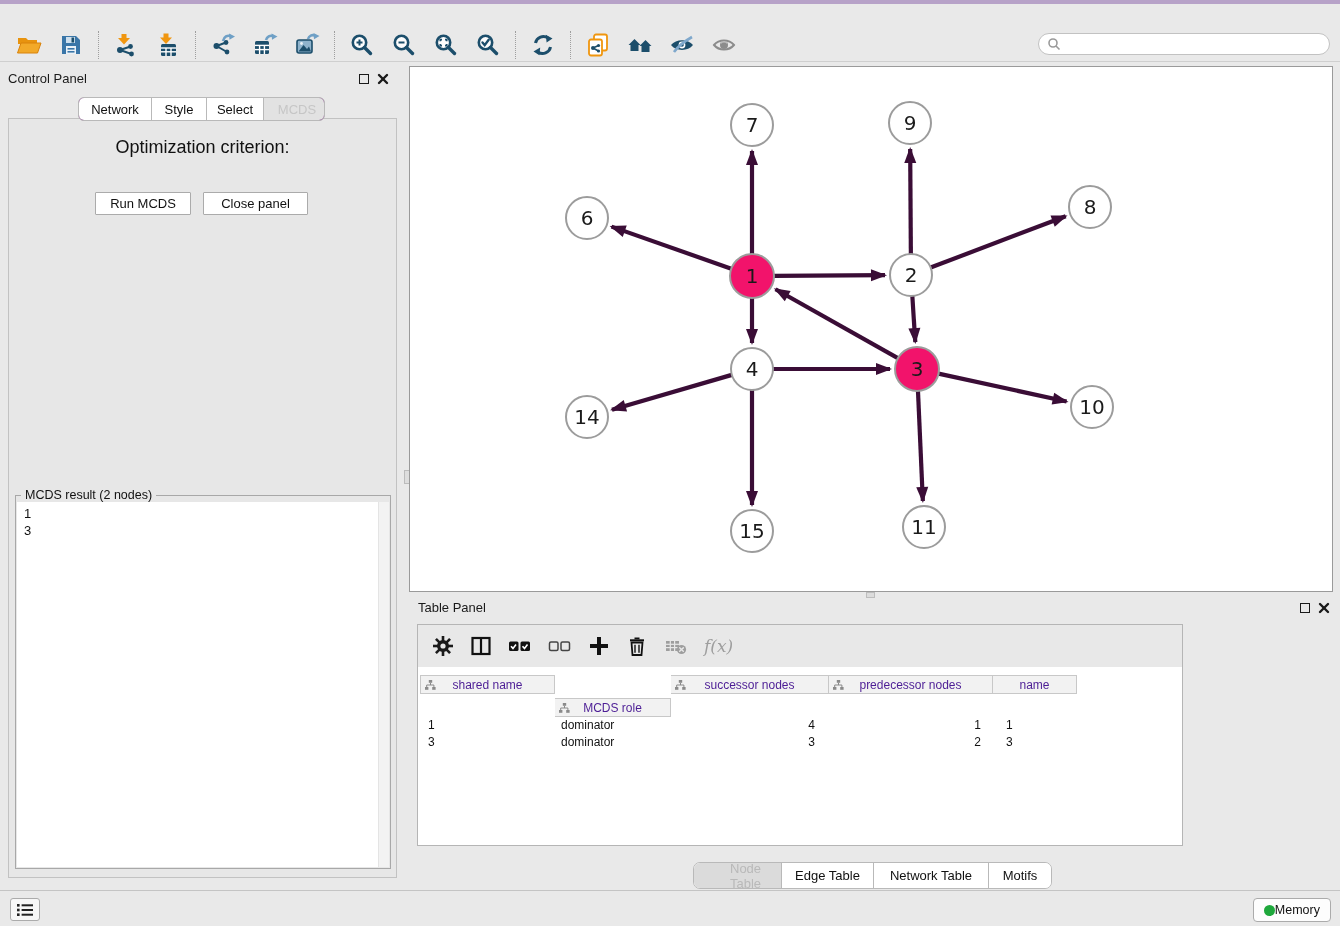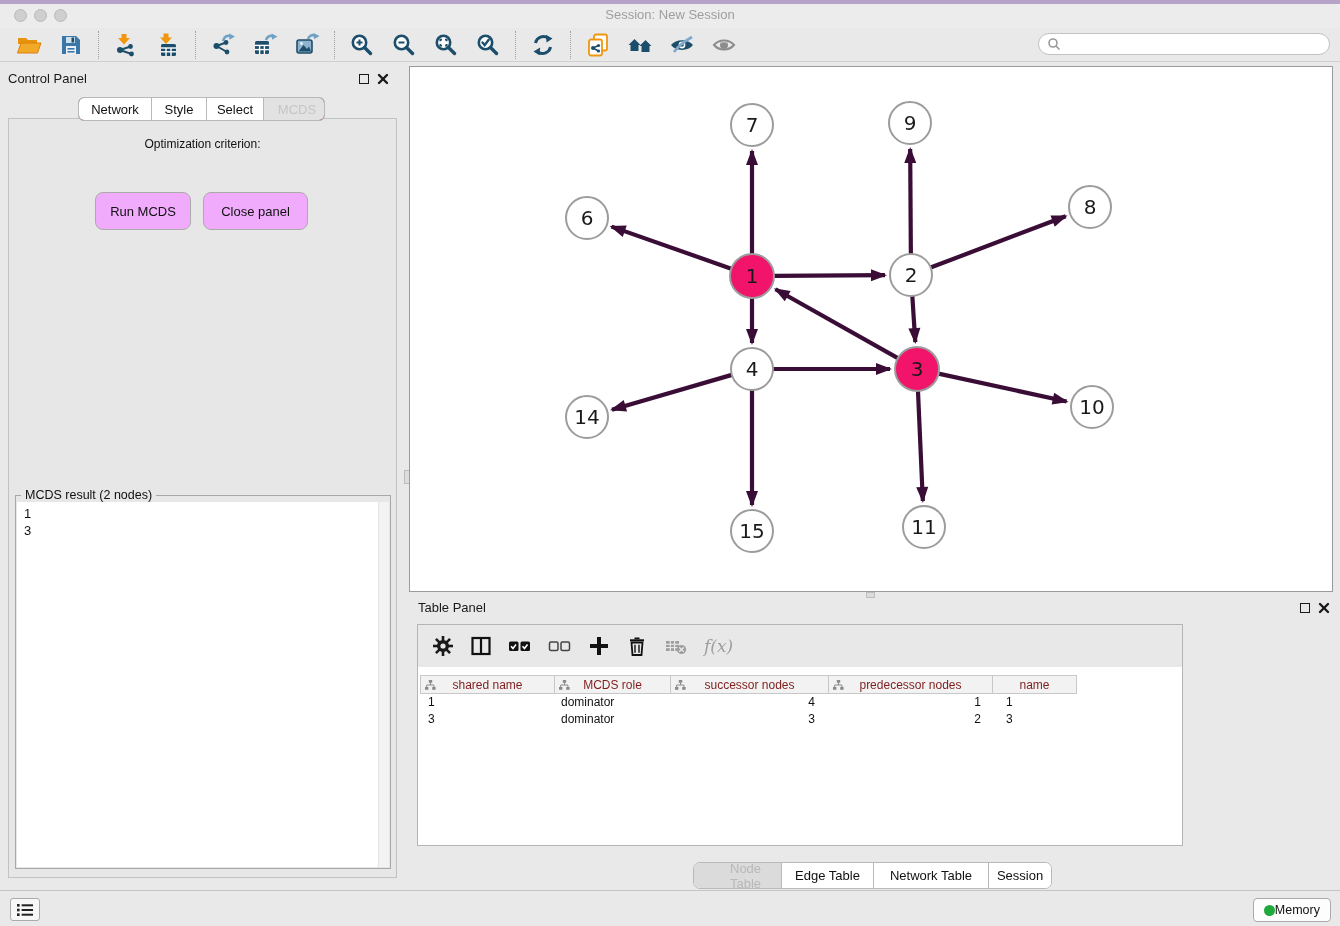--- a/index.html
+++ b/index.html
@@ -25,24 +25,24 @@
   .cpanel{position:absolute;left:0;top:66px;width:405px;height:824px;background:#E9E9E9;}
   .panel-head{position:relative;height:26px;}
   .panel-head .ptitle{position:absolute;left:8px;top:5px;font-size:13px;color:#1A1A1A;}
   .float-ico{position:absolute;width:10px;height:10px;border:1.6px solid #1A1A1A;box-sizing:border-box;top:8px;}
   .close-ico{position:absolute;top:7px;width:12px;height:12px;}
   .cp-tabs{position:absolute;left:78px;top:31px;display:flex;height:22px;border:1px solid #B9B9B9;border-radius:6px;overflow:hidden;background:#701a75;z-index:2;}
   .cp-tab{font-size:13px;color:#111;display:flex;align-items:center;justify-content:center;border-right:1px solid #B9B9B9;background:#fff;box-sizing:border-box;}
   .cp-tab:last-child{border-right:none;}
   .cp-tab.sel{background:#E2E2E2;color:#C6C6C6;padding-left:6px;}
   .cp-pane{position:absolute;left:8px;top:52px;width:389px;height:760px;background:#E7E7E7;border:1px solid #C2C2C2;box-sizing:border-box;}
-  .opt-label{position:absolute;left:0;right:0;top:18px;text-align:center;font-size:12px;color:#111;}
+  .opt-label{position:absolute;left:0;right:0;top:18px;text-align:center;font-size:18px;color:#111;}
   .dropdown{position:absolute;left:36px;top:40px;width:311px;height:23px;background:#fff;border:1px solid #ABABAB;border-radius:5px;box-sizing:border-box;display:flex;align-items:center;padding-left:10px;font-size:13px;color:#111;}
   .dropdown .chev{position:absolute;right:6px;top:3px;}
-  .cp-btn{position:absolute;top:73px;height:38px;background:#f0abfc;border:1px solid #ABABAB;border-radius:8px;box-sizing:border-box;font-size:13px;color:#111;display:flex;align-items:center;justify-content:center;}
+  .cp-btn{position:absolute;top:73px;height:23px;background:#ffffff;border:1px solid #ABABAB;border-radius:1px;box-sizing:border-box;font-size:13px;color:#111;display:flex;align-items:center;justify-content:center;}
   .fieldset{position:absolute;left:6px;top:376px;width:376px;height:374px;border:1px solid #A8A8A8;box-sizing:border-box;}
   .fieldset .legend{position:absolute;top:-8px;left:5px;background:#E7E7E7;padding:0 4px;font-size:12.5px;color:#111;}
   .fieldset .resultarea{position:absolute;left:1px;right:1px;top:6px;bottom:1px;background:#fff;}
   .resultarea .lines{padding:3px 0 0 7px;font-size:13px;color:#111;line-height:17px;}
   .resultarea .vscroll{position:absolute;right:0;top:0;bottom:0;width:10px;background:#F3F3F3;border-left:1px solid #E4E4E4;}
 
   
   .vdivider{position:absolute;left:405px;top:66px;width:4px;height:824px;background:#E9E9E9;}
   .vdivider .grip{position:absolute;left:-1px;top:404px;width:6px;height:14px;background:#DDD;border:1px solid #BBB;box-sizing:border-box;}
   .hdivider{position:absolute;left:409px;top:592px;width:931px;height:6px;background:#E9E9E9;}
@@ -55,21 +55,21 @@
   .tl{position:absolute;top:4px;width:13px;height:13px;border-radius:50%;display:flex;align-items:center;justify-content:center;}
   .netcontent{position:relative;width:922px;height:502px;background:#fff;overflow:hidden;}
 
   
   .tpanel{position:absolute;left:409px;top:598px;width:931px;height:292px;background:#E9E9E9;}
   .tp-box{position:absolute;left:8px;top:26px;width:766px;height:222px;background:#fff;border:1px solid #B5B5B5;box-sizing:border-box;}
   .tp-toolbar{height:42px;background:#E8E8E8;display:flex;align-items:center;gap:16px;padding-left:14px;}
   .tp-toolbar .ti{display:flex;align-items:center;justify-content:center;}
   .fx{font-family:"DejaVu Serif",serif;font-style:italic;font-size:17px;color:#9E9E9E;}
   .thead{display:flex;margin-top:8px;margin-left:2px;}
-  .th{position:relative;height:19px;background:#F2F2F2;border:1px solid #C8C8C8;border-left:none;box-sizing:border-box;display:flex;align-items:center;justify-content:center;font-size:12px;color:#7f1d1d;}
+  .th{position:relative;height:19px;background:#F2F2F2;border:1px solid #C8C8C8;border-left:none;box-sizing:border-box;display:flex;align-items:center;justify-content:center;font-size:12px;color:#4c1d95;}
   .th:first-child{border-left:1px solid #C8C8C8;}
   .th .hicon{position:absolute;left:4px;top:4px;}
   .trow{display:flex;margin-left:2px;height:16.5px;align-items:center;}
   .tcell{font-size:12px;color:#111;box-sizing:border-box;white-space:nowrap;overflow:hidden;}
   .c0{width:135px;padding-left:8px;}
   .c1{width:116px;padding-left:6px;}
   .c2{width:158px;text-align:right;padding-right:14px;}
   .c3{width:164px;text-align:right;padding-right:12px;}
   .c4{width:84px;padding-left:13px;}
   .tp-tabs{position:absolute;left:284px;top:264px;display:flex;height:25px;border:1px solid #B9B9B9;border-radius:7px;overflow:hidden;background:#fff;}
@@ -82,28 +82,20 @@
   .sb-left{position:absolute;left:10px;top:7px;width:30px;height:23px;background:#F7F7F7;border:1px solid #ABABAB;border-radius:3px;box-sizing:border-box;display:flex;align-items:center;justify-content:center;}
   .sb-mem{position:absolute;right:9px;top:7px;height:24px;padding:0 10px;background:#FDFDFD;border:1px solid #ABABAB;border-radius:4px;box-sizing:border-box;display:flex;align-items:center;font-size:12.5px;color:#111;}
   .memdot{width:11px;height:11px;border-radius:50%;background:#1FA83C;}
 </style>
 </head>
 <body>
 
 <div class="app">
 
   <div class="deskstrip"></div>
-  <div class="titlebar">
-    <div class="lights">
-      <span class="light"></span>
-      <span class="light"></span>
-      <span class="light"></span>
-    </div>
-    <div class="title">Session: New Session</div>
-  </div>
 
   <div class="toolbar">
     <span class="tbtn">
       <svg width="26" height="26" viewBox="0 0 26 26">
           <path d="M2 6h8l2 2h9v4H2z" fill="#E8930E"></path>
           <path d="M1.5 21 5 11h20l-3.5 10z" fill="#F2A928" stroke="#D9820A"></path>
         </svg>
     </span>
     <span class="tbtn">
       <svg width="26" height="26" viewBox="0 0 26 26">
@@ -449,21 +441,21 @@
               </g>
               <g stroke="#8A8A8A" stroke-width="1">
                 <line x1="5.5" y1="2.8" x2="5.5" y2="5"></line>
                 <line x1="1.7" y1="5" x2="8.9" y2="5"></line>
                 <line x1="1.7" y1="5" x2="1.7" y2="7"></line>
                 <line x1="8.9" y1="5" x2="8.9" y2="7"></line>
               </g>
             </svg>
           <span>shared name</span>
         </div>
-        <div class="th" style="width:116px;">
+        <div class="th" style="width:116px;margin-top:23px;">
           <svg class="hicon" width="11" height="11" viewBox="0 0 11 11">
               <g fill="#8A8A8A">
                 <rect x="3.8" y="0" width="3.4" height="2.8"></rect>
                 <rect x="0" y="7" width="3.4" height="2.8"></rect>
                 <rect x="7.2" y="7" width="3.4" height="2.8"></rect>
               </g>
               <g stroke="#8A8A8A" stroke-width="1">
                 <line x1="5.5" y1="2.8" x2="5.5" y2="5"></line>
                 <line x1="1.7" y1="5" x2="8.9" y2="5"></line>
                 <line x1="1.7" y1="5" x2="1.7" y2="7"></line>
@@ -522,21 +514,21 @@
             <div class="tcell c2">3</div>
             <div class="tcell c3">2</div>
             <div class="tcell c4">3</div>
           </div>
         </div>
     </div>
     <div class="tp-tabs">
       <span class="tp-tab sel" style="width:88px;padding-left:36px;">Node Table</span>
       <span class="tp-tab" style="width:92px;">Edge Table</span>
       <span class="tp-tab" style="width:115px;">Network Table</span>
-      <span class="tp-tab" style="width:62px;">Session</span>
+      <span class="tp-tab" style="width:62px;">Motifs</span>
     </div>
   </div>
 
   <div class="statusbar">
     <span class="sb-left">
       <svg width="18" height="14" viewBox="0 0 18 14">
           <g fill="#222">
             <rect x="1" y="1" width="2.6" height="2.6"></rect>
             <rect x="1" y="5.7" width="2.6" height="2.6"></rect>
             <rect x="1" y="10.4" width="2.6" height="2.6"></rect>

